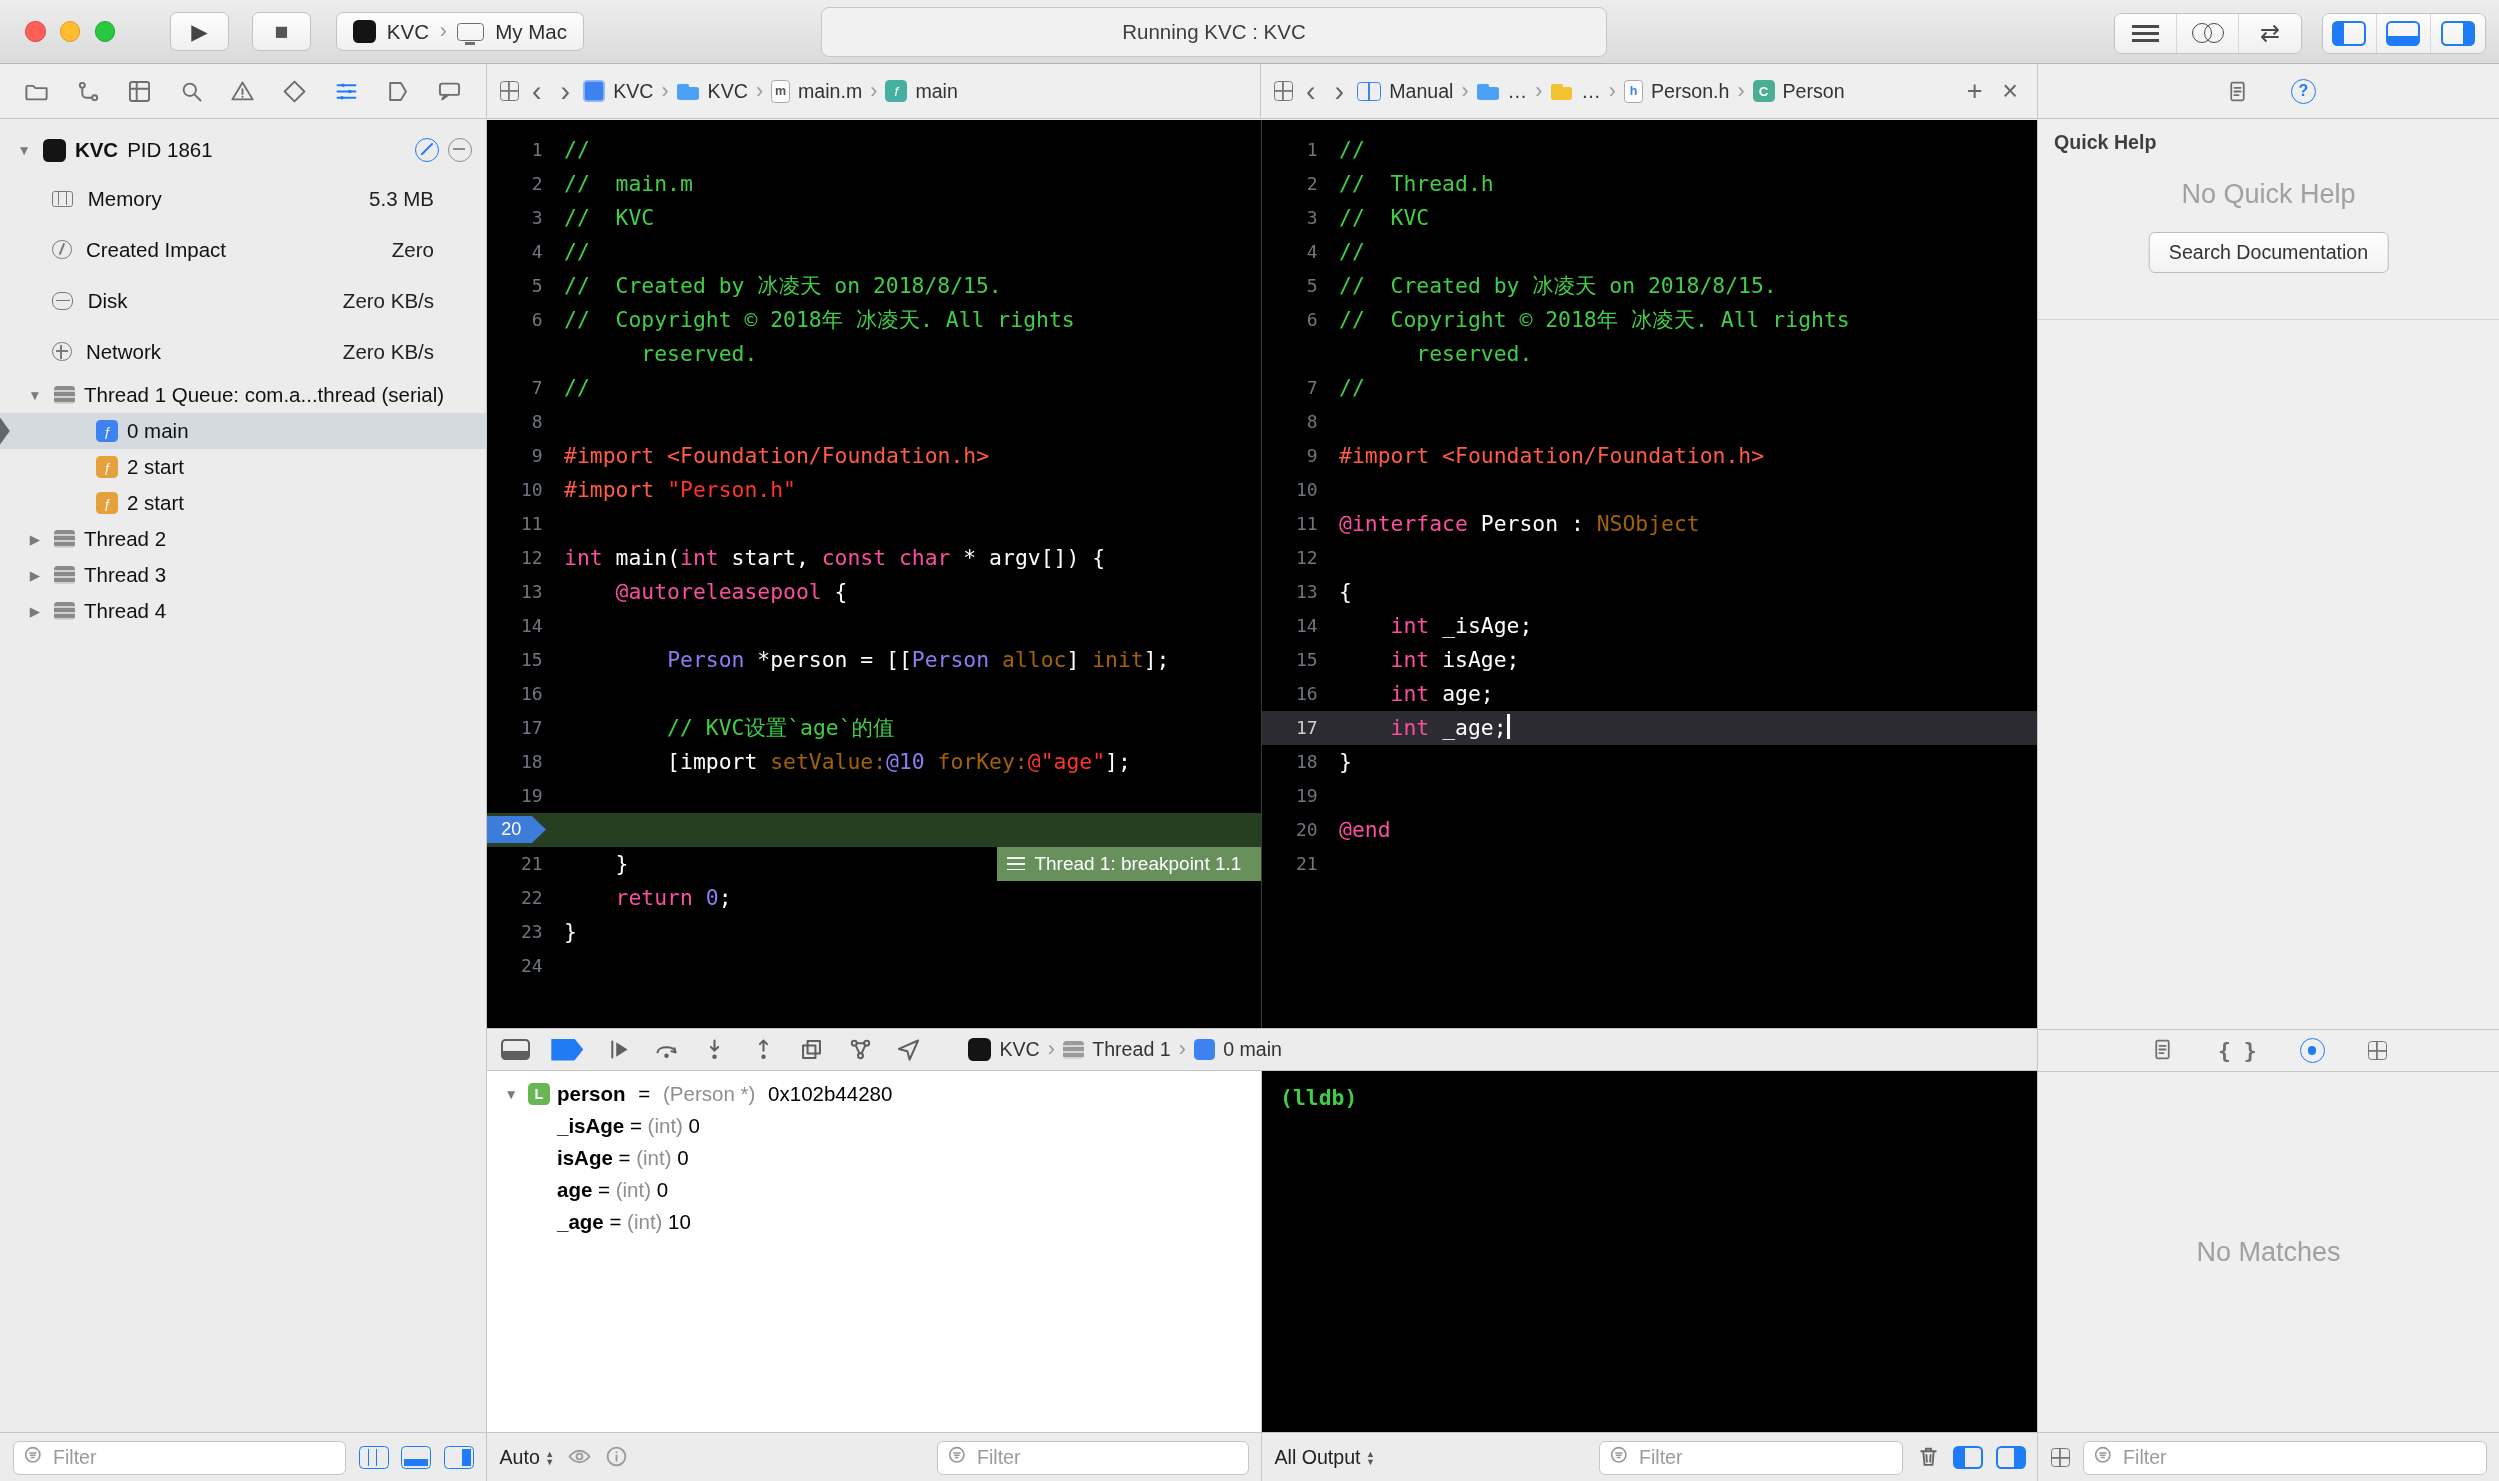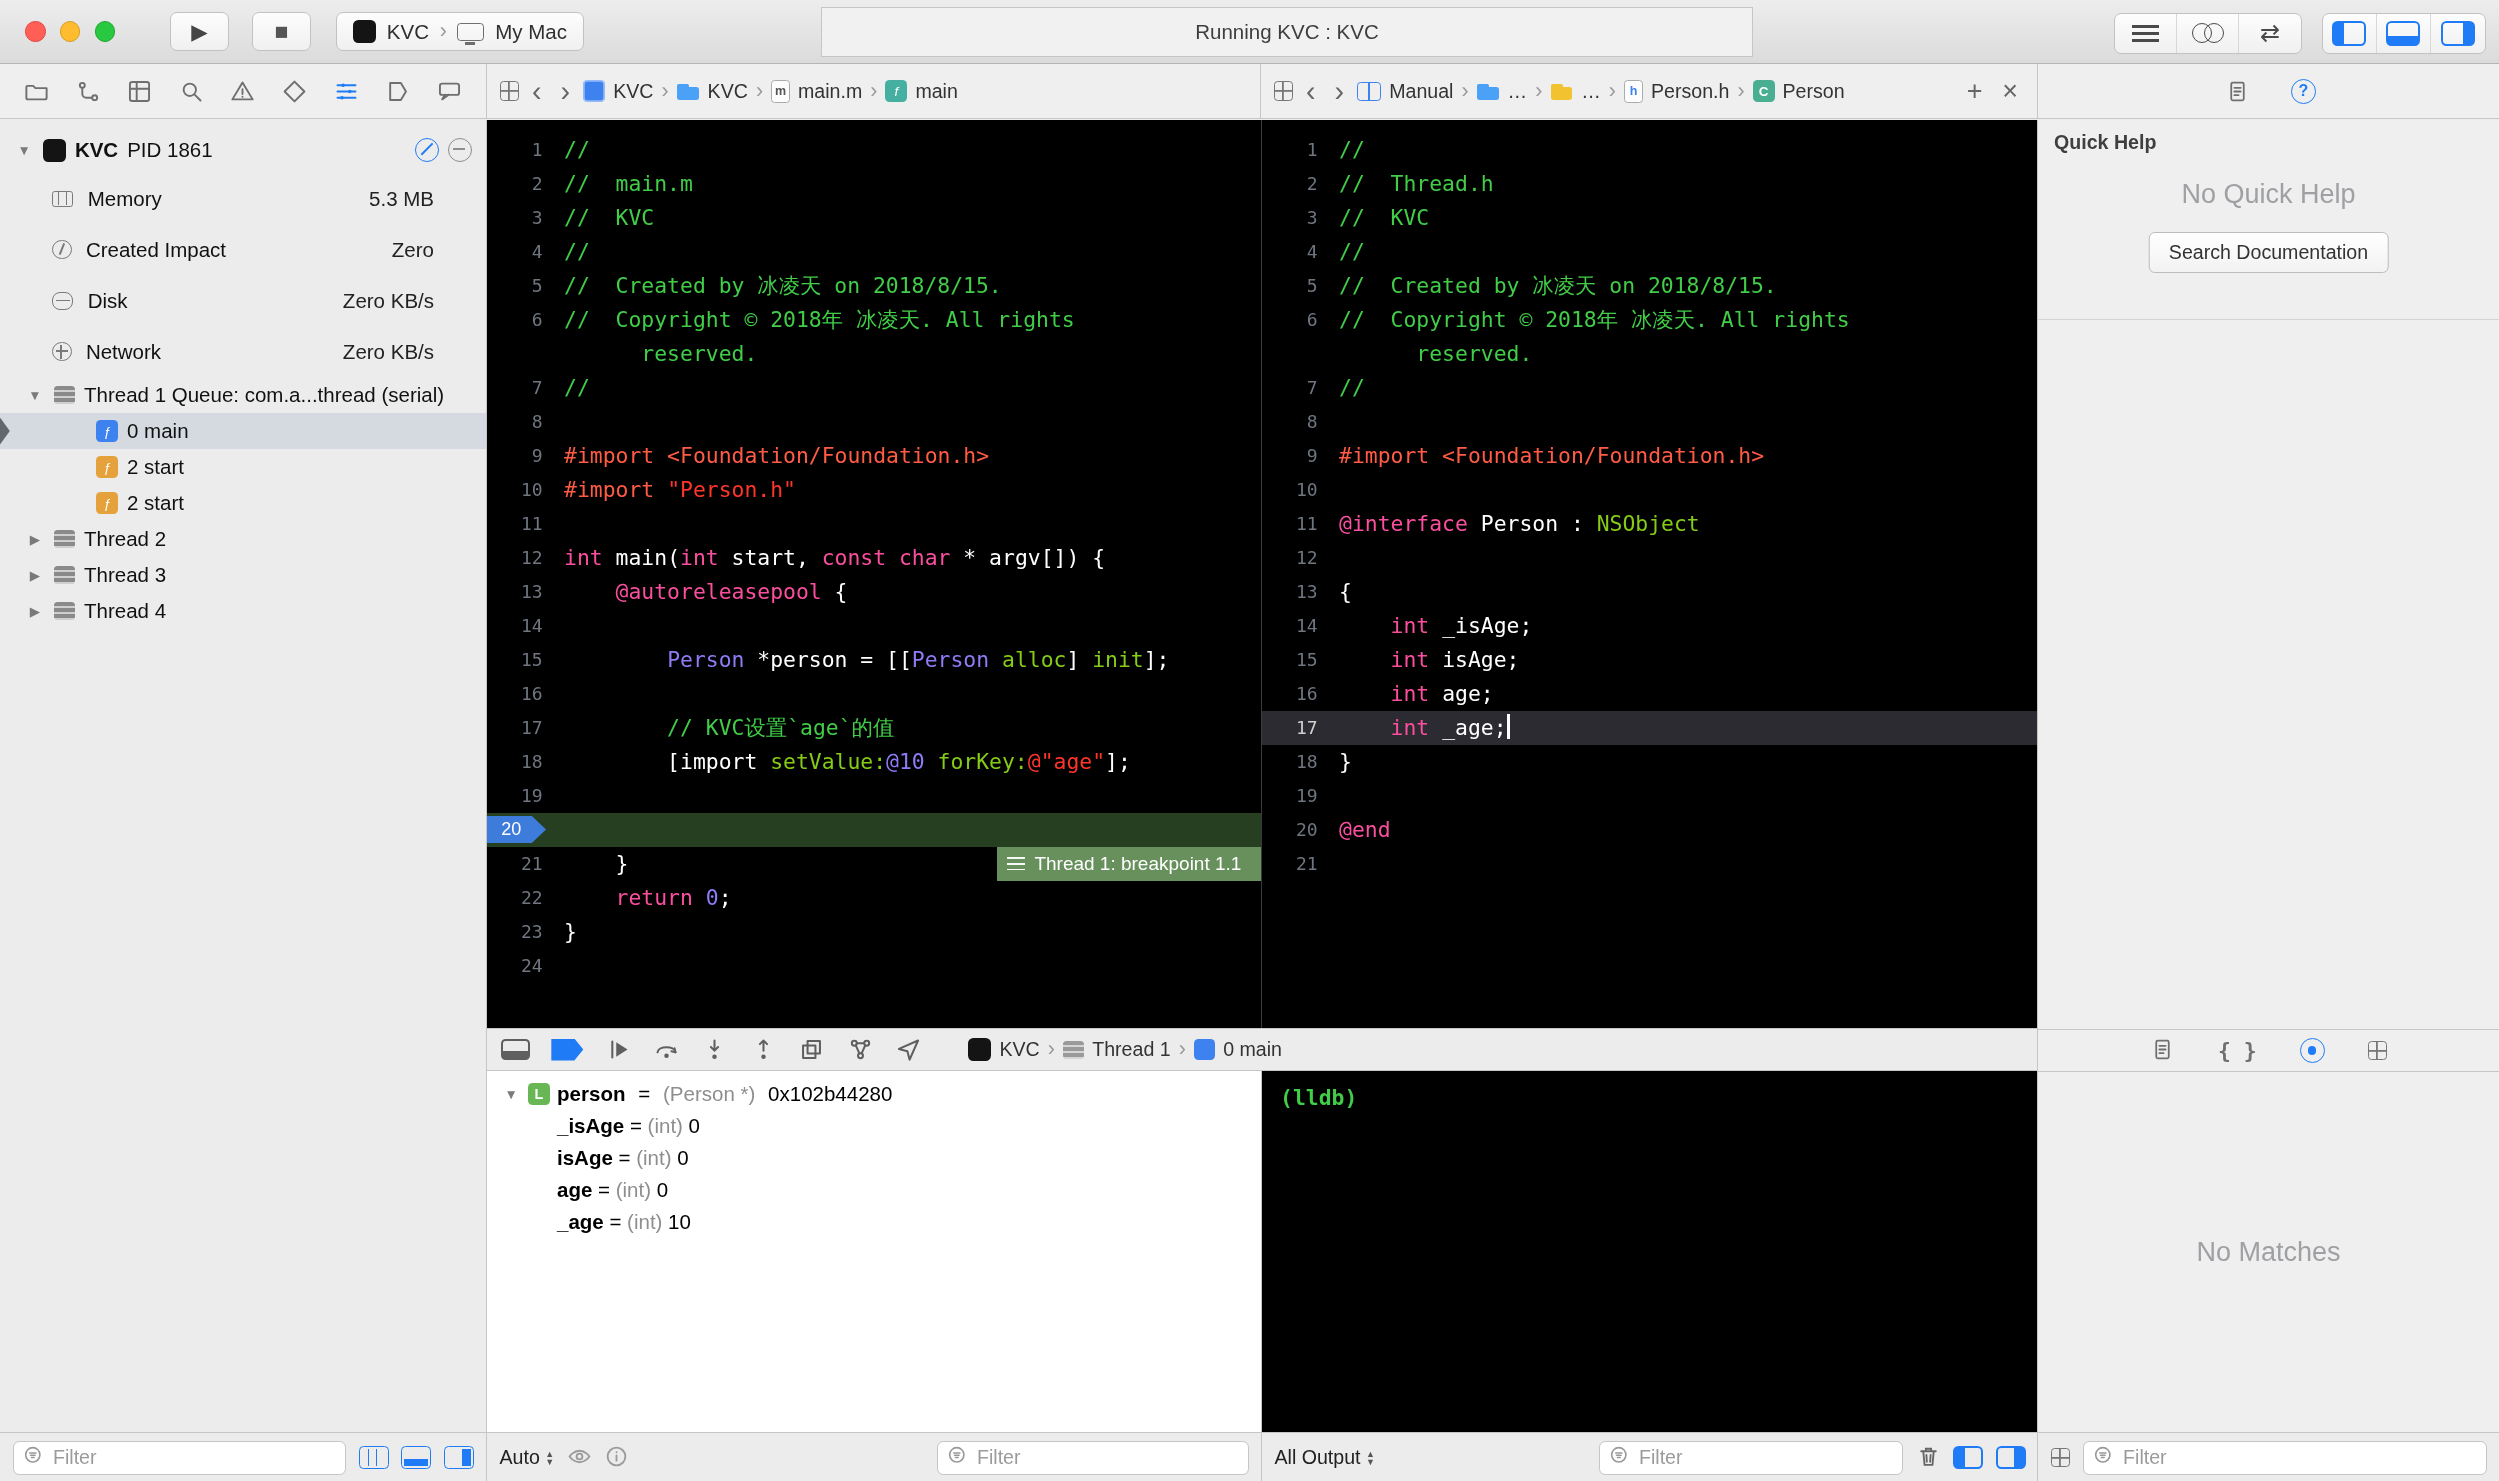--- a/index.html
+++ b/index.html
@@ -20,22 +20,22 @@
   .tl-zoom{background:#28C840;border:0.9px solid #1FA72F;}
   .tb-btn{height:39px;width:59px;border:0.9px solid #C2C2C2;border-radius:7.1px;
           background:linear-gradient(#FDFDFD,#F0F0F0);display:flex;align-items:center;justify-content:center;}
   #run-btn{margin-left:55px;} #stop-btn{margin-left:23px;}
   .glyph{font-size:21.4px;color:#454545;} .glyph.sq{font-size:23px;color:#555;}
   .scheme{margin-left:25px;height:39px;border:0.9px solid #C2C2C2;border-radius:7.1px;
           background:linear-gradient(#FDFDFD,#F0F0F0);display:flex;align-items:center;gap:10.7px;
           padding:0 16px;font-size:20.5px;color:#2F2F2F;}
   .mac-icn{width:27px;height:18px;border:1.8px solid #6E6E6E;border-radius:3.6px;position:relative;}
   .mac-icn::after{content:'';position:absolute;left:6.2px;bottom:-5.4px;width:10.7px;height:2.7px;background:#6E6E6E;}
-  #statusbar{position:absolute;left:821px;top:7.1px;width:932px;height:50px;border:0.9px solid #C6C6C6;
-             border-radius:0;background:#F1F1F1;display:flex;align-items:center;justify-content:center;
+  #statusbar{position:absolute;left:821px;top:7.1px;width:786px;height:50px;border:0.9px solid #C6C6C6;
+             border-radius:8px;background:#F1F1F1;display:flex;align-items:center;justify-content:center;
              font-size:20.5px;color:#3E3E3E;}
   .tb-right{position:absolute;right:14.3px;top:12.5px;display:flex;gap:19.6px;align-items:center;}
   .seg{display:flex;border:0.9px solid #C2C2C2;border-radius:7.1px;overflow:hidden;background:linear-gradient(#FDFDFD,#F0F0F0);}
   .seg button{width:62px;height:39px;display:flex;align-items:center;justify-content:center;border-right:0.9px solid #D8D8D8;}
   .seg button:last-child{border-right:0;}
   .seg.panels button{width:54px;}
   .i-lines{width:27px;height:17px;background:repeating-linear-gradient(to bottom,#4A4A4A 0 2.7px,transparent 2.7px 7.1px);}
   .i-venn{position:relative;width:32px;height:21.4px;}
   .i-venn::before,.i-venn::after{content:'';position:absolute;top:0.9px;width:18px;height:18px;border:1.8px solid #4A4A4A;border-radius:50%;}
   .i-venn::before{left:0;} .i-venn::after{right:0;}
@@ -152,21 +152,21 @@
   .hl-cur{background:#2B2B31;}
   .hl-cur .gutter{color:#D0D0D0;}
   .bp-tag{display:block;margin:3.6px 1.8px 0 auto;width:59px;height:27px;background:#3E7CDB;color:#fff;
           font-size:18px;line-height:27px;text-align:center;padding-right:10.7px;
           clip-path:polygon(0 0,76% 0,100% 50%,76% 100%,0 100%);font-family:"Liberation Sans",sans-serif;}
   .caret{display:inline-block;width:2.7px;height:25px;background:#FFF;vertical-align:-4.5px;margin-left:0.9px;}
   .line-badge{position:absolute;right:0;top:0;bottom:0;display:flex;align-items:center;gap:9px;
               background:#67905C;color:#fff;padding:0 19.6px 0 10.7px;font-family:"Liberation Sans",sans-serif;font-size:19px;}
   .badge-icn{width:18px;height:13.4px;background:repeating-linear-gradient(to bottom,#fff 0 1.8px,transparent 1.8px 5.8px);opacity:.95;}
   .tk-c{color:#41CD48;} .tk-p{color:#FF5B45;} .tk-s{color:#FF352B;} .tk-k{color:#FA4E9E;}
-  .tk-y{color:#8E7CF6;} .tk-f{color:#84cc16;} .tk-n{color:#8E7CF6;} .tk-w{color:#FFF;}
+  .tk-y{color:#8E7CF6;} .tk-f{color:#a16207;} .tk-n{color:#8E7CF6;} .tk-w{color:#FFF;}
 
   
   #debugbar{position:absolute;left:487px;top:1028px;width:1551px;height:43px;background:#ECECEC;
             border-top:0.9px solid #C6C6C6;border-bottom:0.9px solid #C6C6C6;display:flex;align-items:center;
             padding:0 14.3px;gap:21.4px;}
   .dbg-icn{display:flex;align-items:center;justify-content:center;}
   .dbg-icn svg{width:27px;height:27px;fill:none;stroke:#5F5F5F;stroke-width:1.8;stroke-linecap:round;stroke-linejoin:round;}
   .bp-on{width:32px;height:22px;background:#1F7CF6;clip-path:polygon(0 0,72% 0,100% 50%,72% 100%,0 100%);}
   .pbx-sm{width:28.6px;height:21.4px;border:2.2px solid #5F5F5F;border-radius:4.5px;position:relative;}
   .pbx-sm::after{content:'';position:absolute;left:0;right:0;bottom:0;height:7.1px;background:#5F5F5F;}

